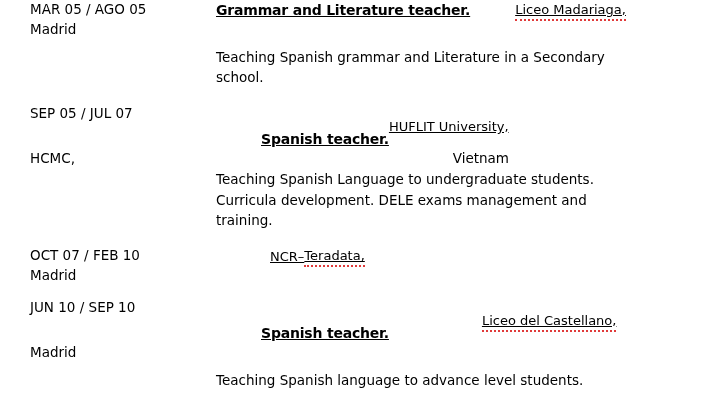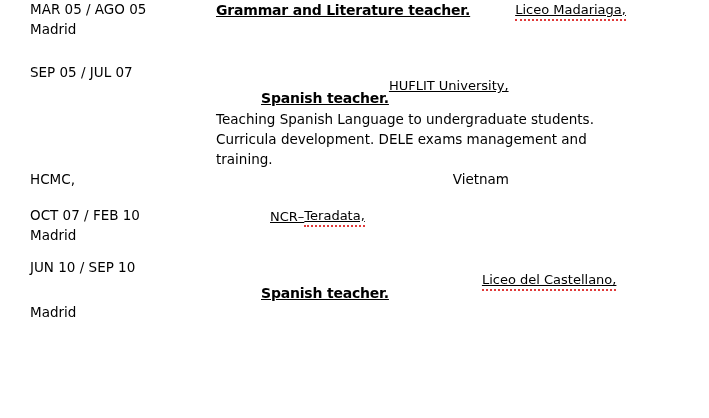--- a/index.html
+++ b/index.html
@@ -97,44 +97,50 @@
       <div class="date-col">MAR 05 / AGO 05</div>
       <div class="body-col">
         <div class="title-line">
           <span class="job-title">Grammar and Literature teacher.</span>
           <span class="employer spell right-push-4">Liceo Madariaga,</span>
         </div>
       </div>
     </div>
     <div class="city-line">Madrid</div>
     <div class="gap-sm"></div>
+    <div class="row">
+      <div class="date-col">&nbsp;</div>
+      <div class="body-col">
+        <div class="desc">Teaching Spanish grammar and Literature in a Secondary school.</div>
+      </div>
+    </div>
   </div>
 
   <div class="gap-md"></div>
 
   <div class="entry">
     <div class="row">
       <div class="date-col">SEP 05 / JUL 07</div>
       <div class="body-col">
         <div class="title-line">
           <span class="job-title indent-2">Spanish teacher.</span>
           <span class="employer right-push-2">HUFLIT University,</span>
         </div>
       </div>
     </div>
     <div class="row">
+      <div class="date-col">HCMC,</div>
+      <div class="body-col">
+        <div class="second-line">Vietnam</div>
+      </div>
+    </div>
+    <div class="row">
       <div class="date-col">&nbsp;</div>
       <div class="body-col">
         <div class="desc">Teaching Spanish Language to undergraduate students. Curricula development. DELE exams management and training.</div>
-      </div>
-    </div>
-    <div class="row">
-      <div class="date-col">HCMC,</div>
-      <div class="body-col">
-        <div class="second-line">Vietnam</div>
       </div>
     </div>
   </div>
 
   <div class="gap-md"></div>
 
   <div class="entry">
     <div class="row">
       <div class="date-col">OCT 07 / FEB 10</div>
       <div class="body-col">
@@ -157,16 +163,19 @@
         <div class="title-line">
           <span class="job-title indent-2">Spanish teacher.</span>
           <span class="employer spell right-push-1">Liceo del Castellano,</span>
         </div>
       </div>
     </div>
     <div class="city-line">Madrid</div>
     <div class="gap-sm"></div>
     <div class="row">
       <div class="date-col">&nbsp;</div>
+      <div class="body-col">
+        <div class="desc">Teaching Spanish language to advance level students.</div>
+      </div>
     </div>
   </div>
 
 </div>
 
 </body></html>

